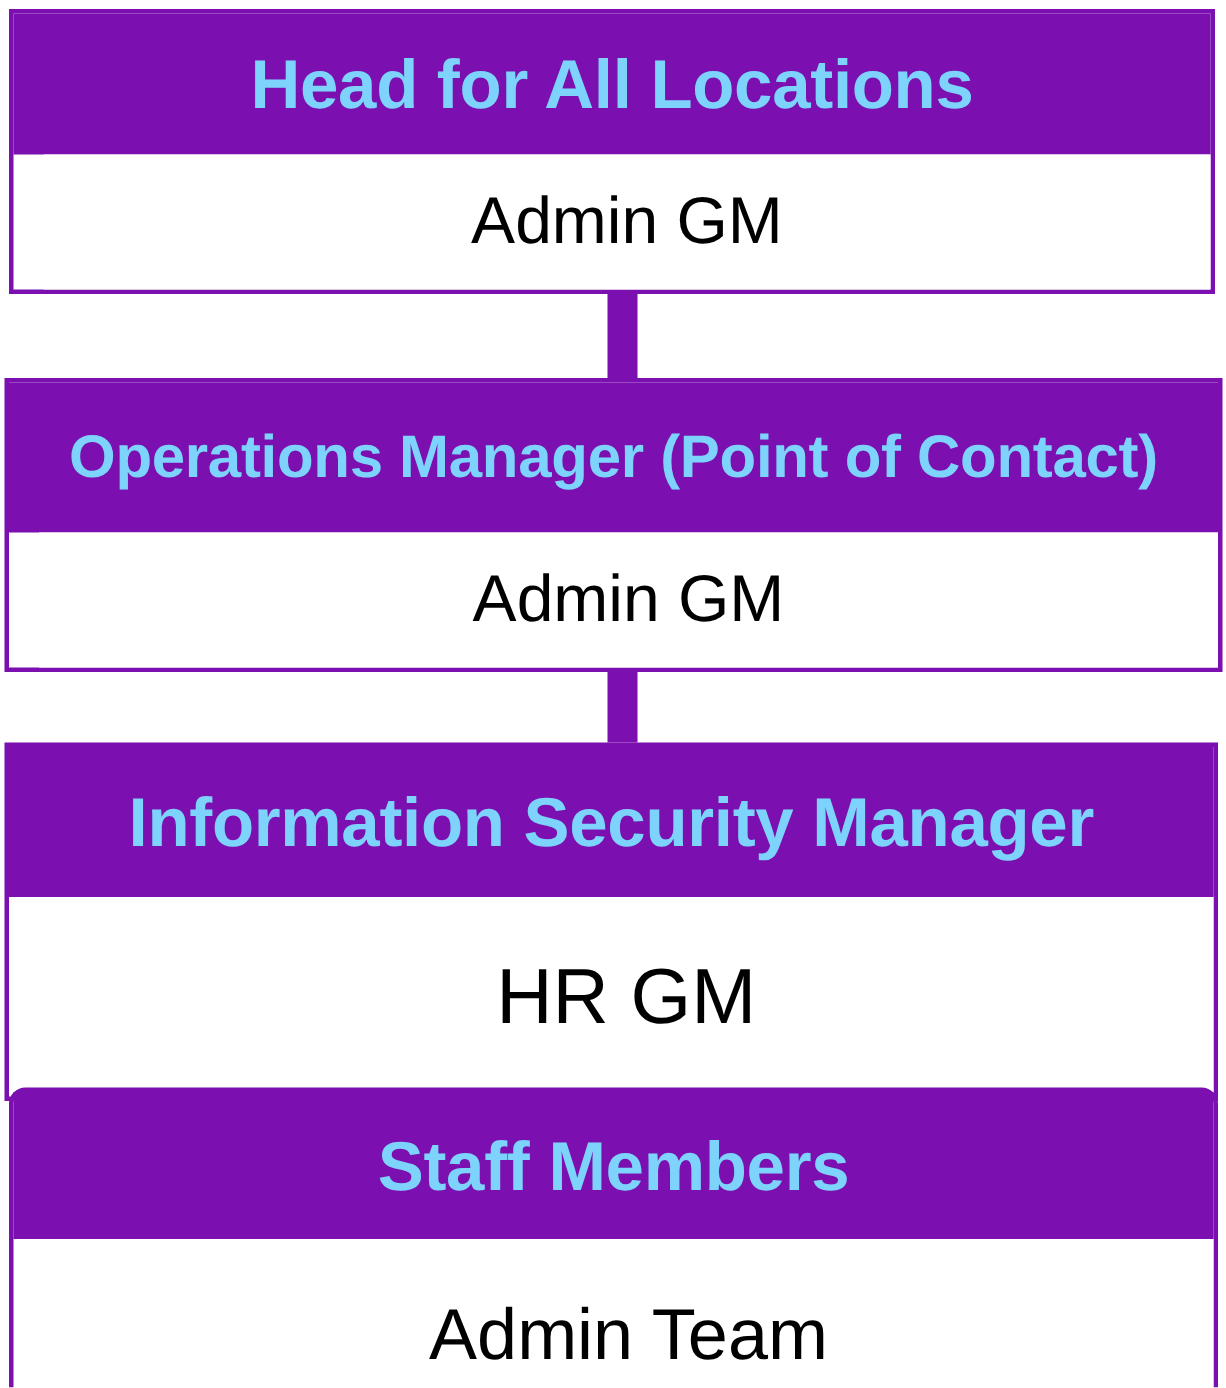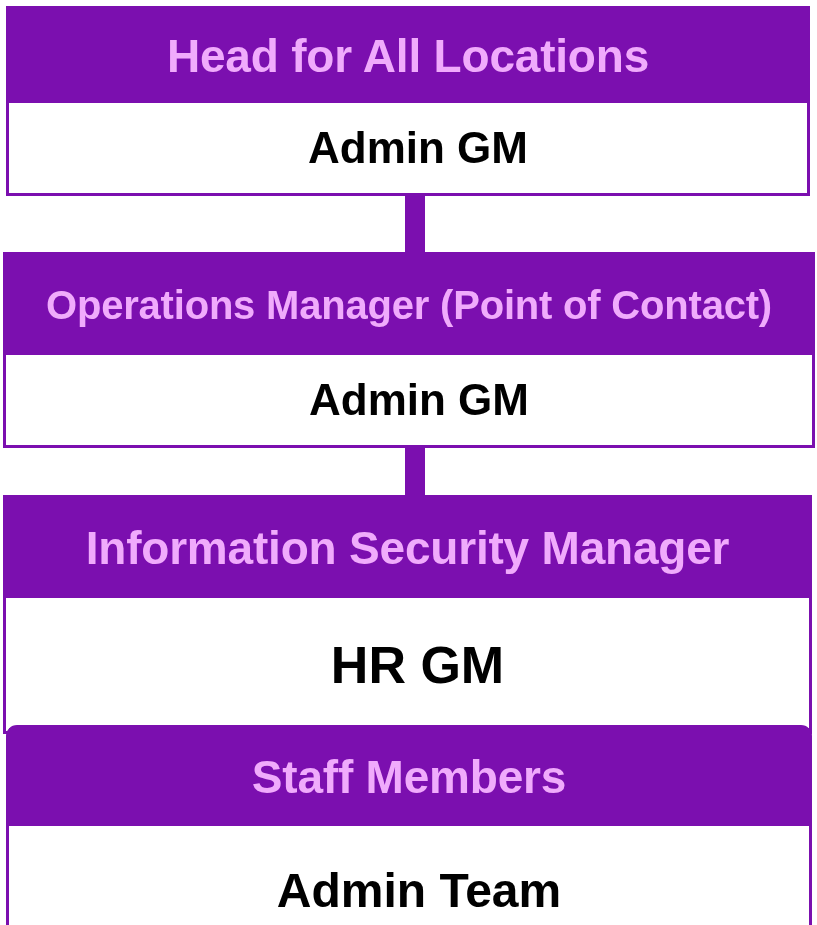--- a/index.html
+++ b/index.html
@@ -34,41 +34,41 @@
     box-sizing: border-box;
     border: 3px solid #7B0FAF;
     background: #ffffff;
     z-index: 2;
     display: flex;
     flex-direction: column;
   }
 
   .node-title {
     background: #7B0FAF;
-    color: #f0abfc;
+    color: #7dd3fc;
     display: flex;
     align-items: center;
     justify-content: center;
     font-weight: bold;
     line-height: 1;
     letter-spacing: -0.2px;
     box-sizing: border-box;
     padding: 0 6px;
     white-space: nowrap;
   }
 
   .node-body {
     background: #ffffff;
     color: #000000;
     flex: 1;
     display: flex;
     align-items: center;
     justify-content: center;
     text-align: center;
-    font-weight: bold;
+    font-weight: normal;
     line-height: 1;
     box-sizing: border-box;
     padding: 0 6px;
     white-space: nowrap;
     margin-left: 20px;
   }
 
   
   #node-0 { left: 6px;  top: 6px;   width: 804px; height: 190px; }
   #node-0 .node-title { height: 94px;  font-size: 46px; }

